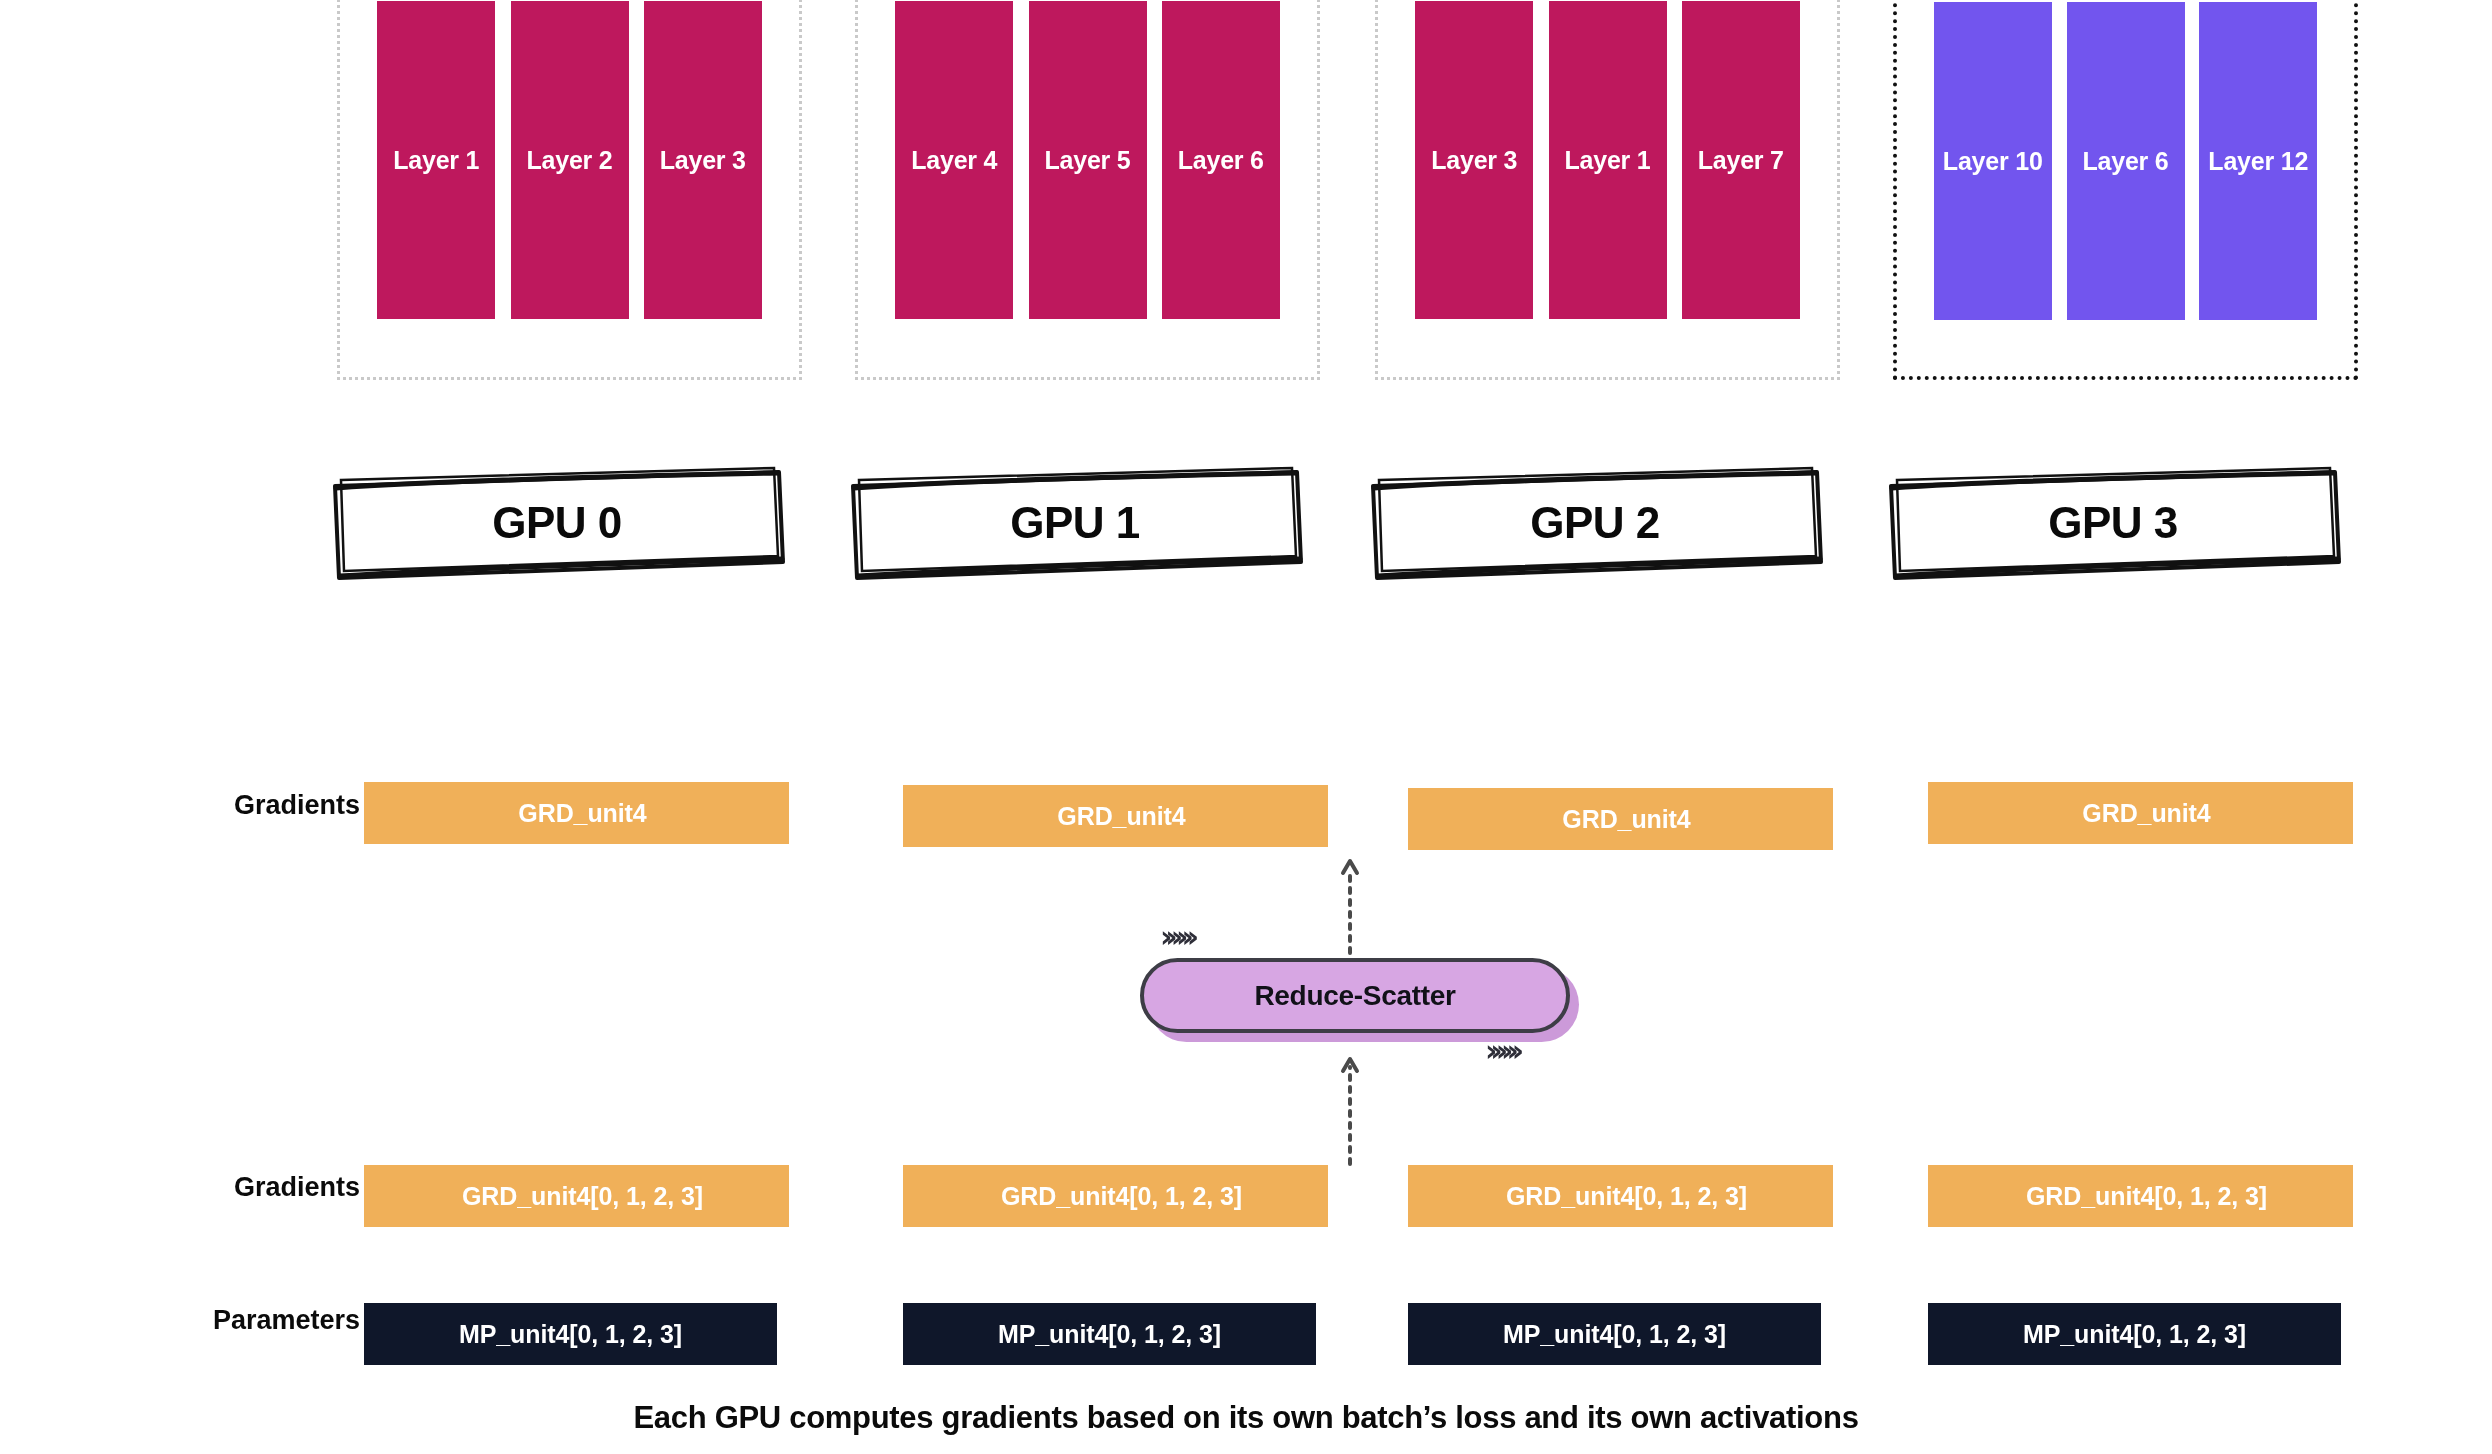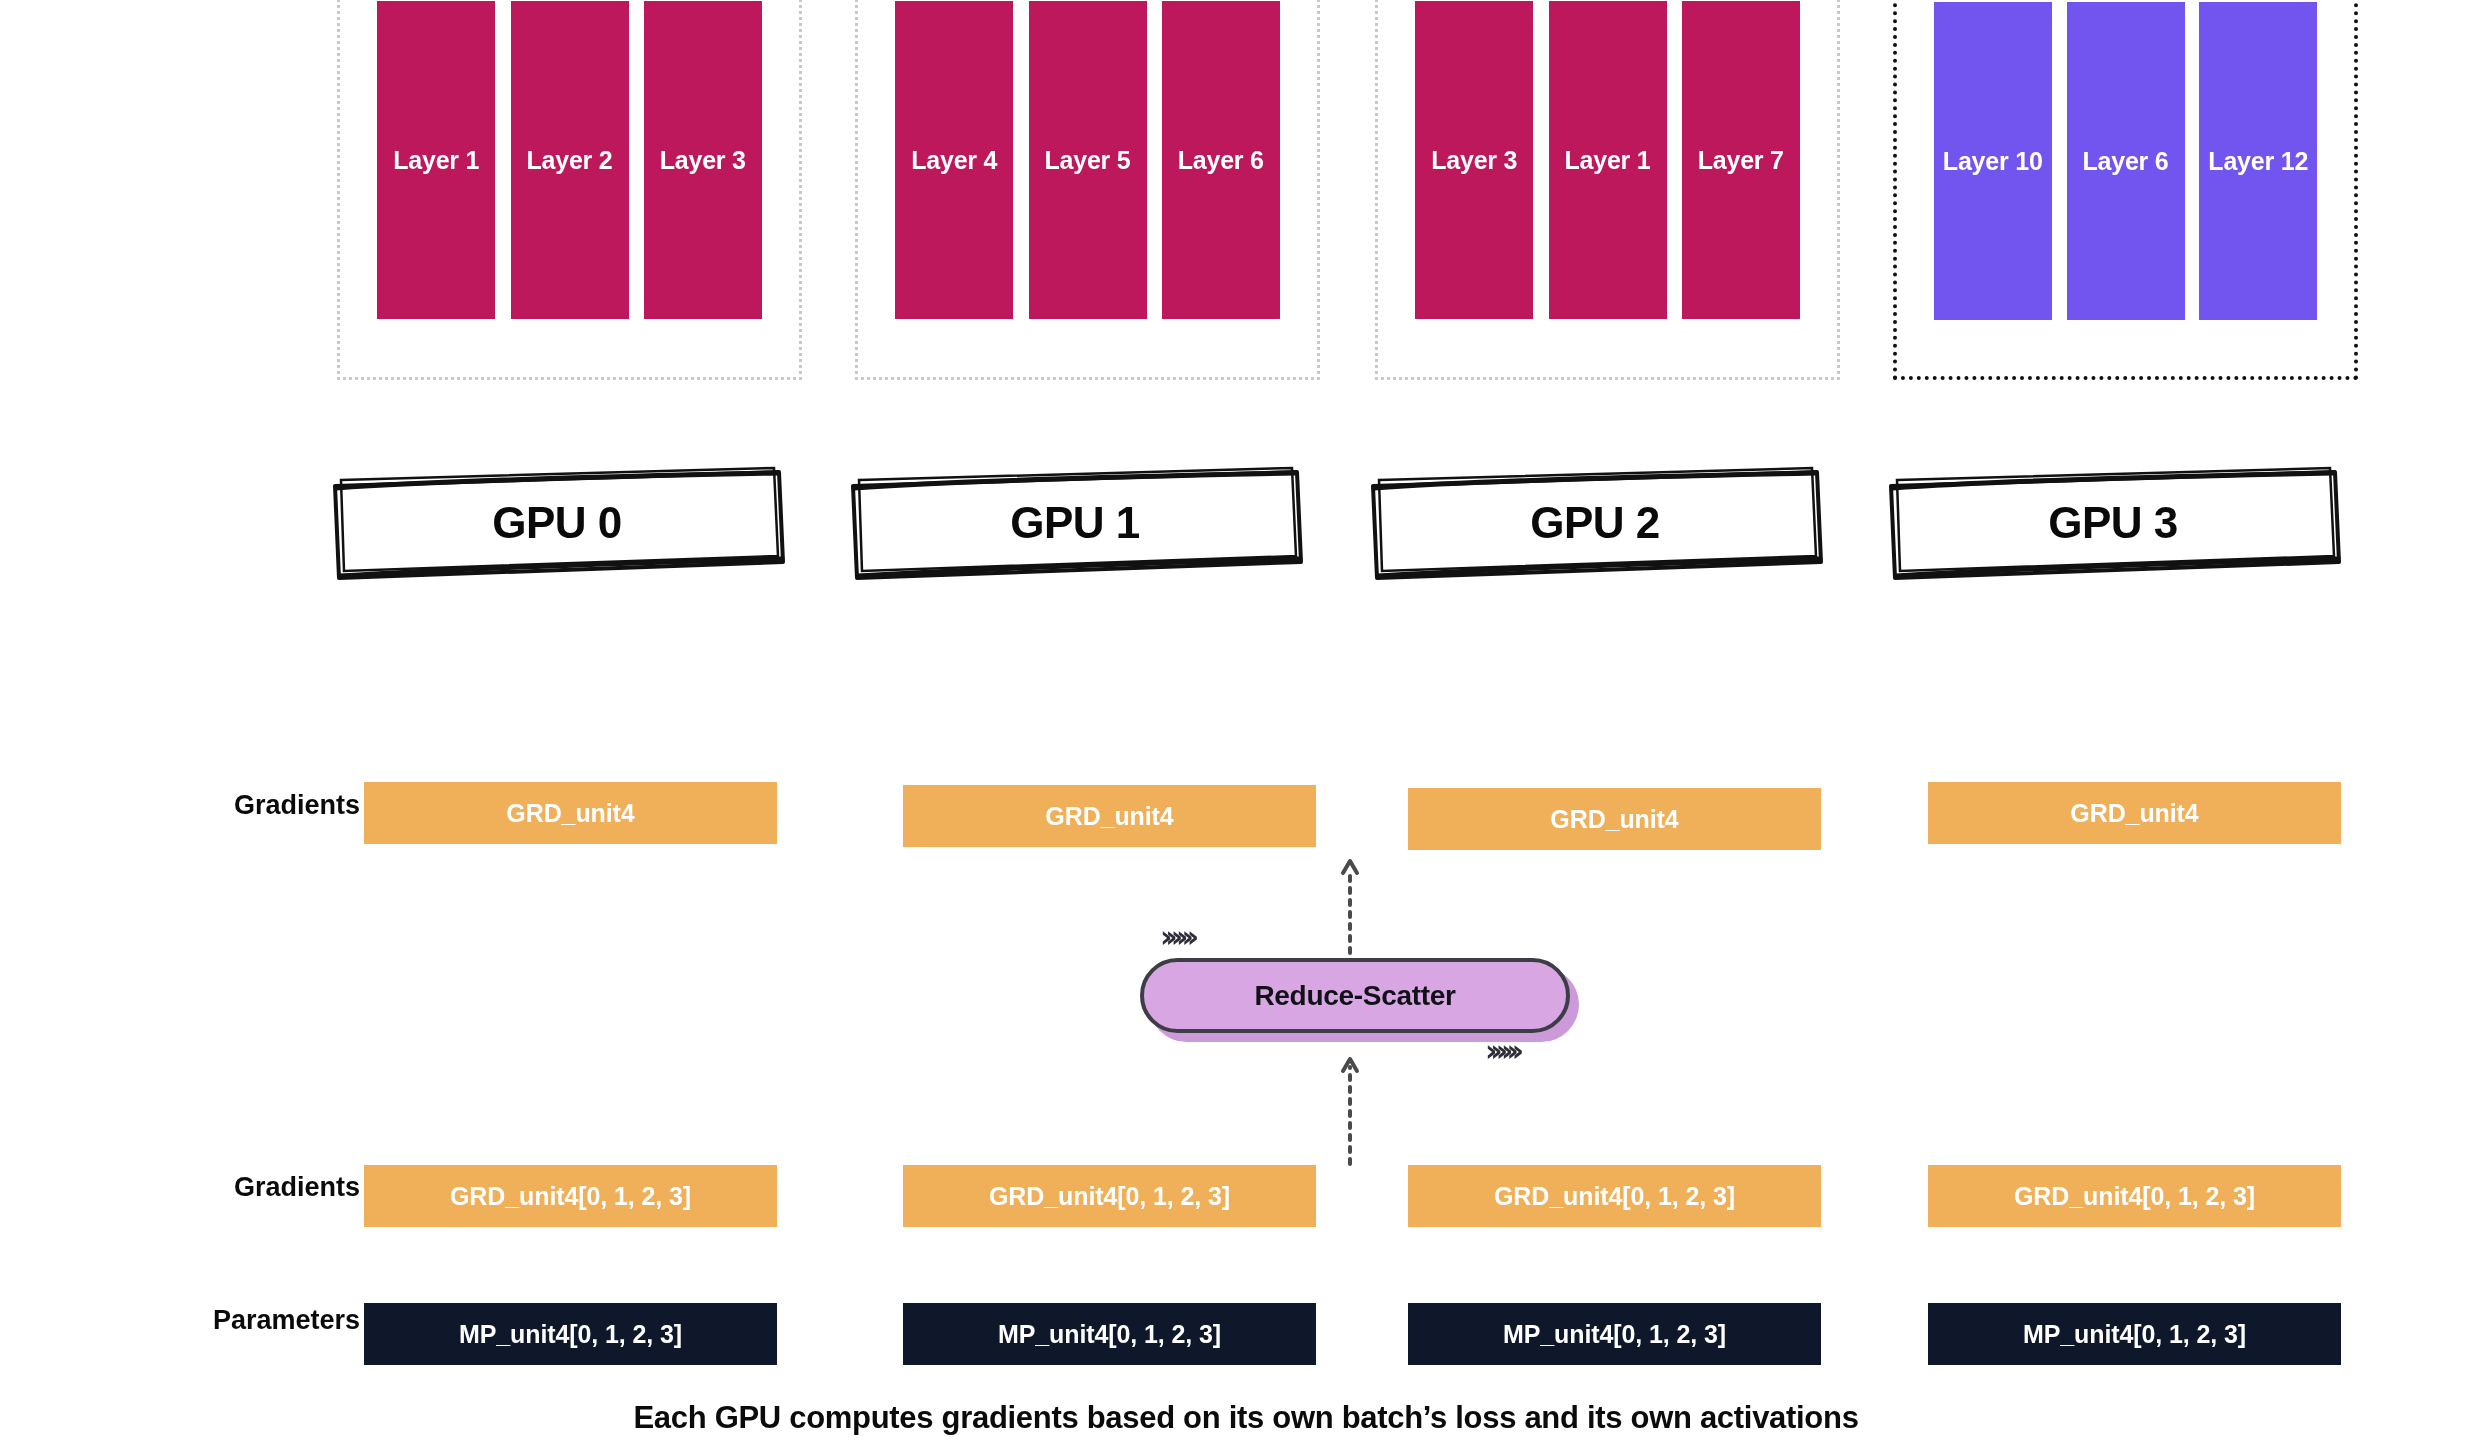--- a/index.html
+++ b/index.html
@@ -107,21 +107,21 @@
     height: 62px;
     display: flex;
     align-items: center;
     justify-content: center;
     color: #ffffff;
     font-size: 25px;
     font-weight: 600;
     white-space: nowrap;
     letter-spacing: -0.1px;
   }
-  .data-bar.orange { background: #f0b059; }
+  .data-bar.orange { background: #f0b059; padding-left: 12px; }
   .data-bar.green  { background: #0f172a; }
 
   
   #collective-wrap {
     position: absolute;
     left: 1140px;
     top: 958px;
     width: 430px;
     height: 75px;
   }

